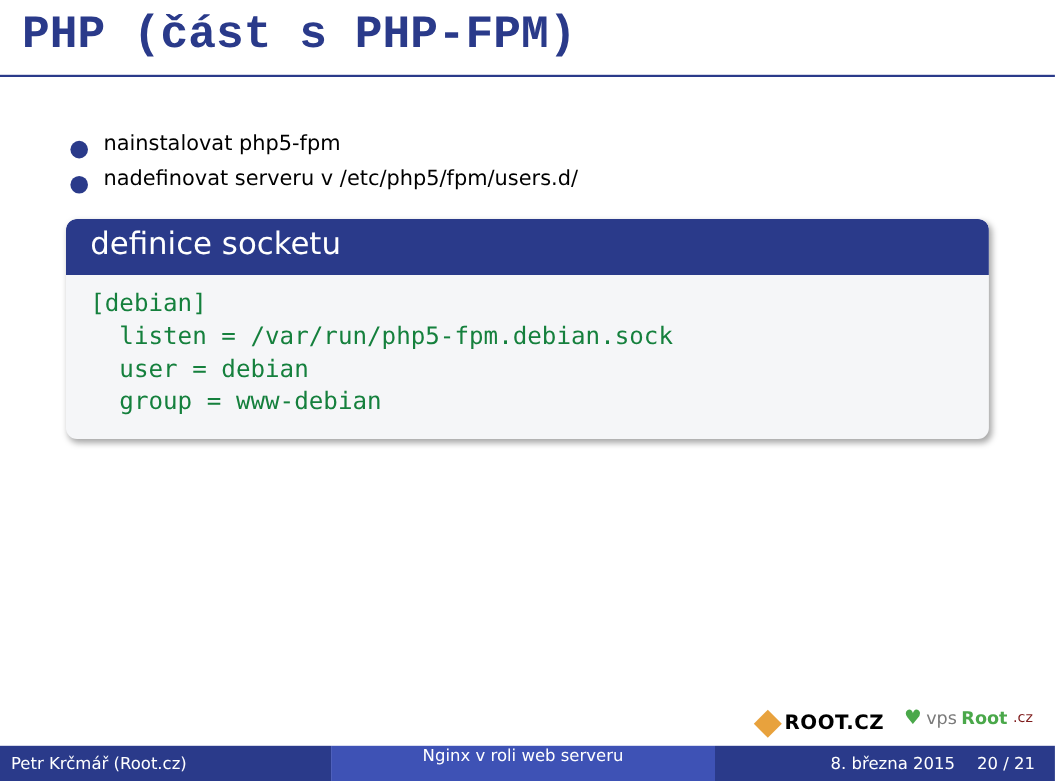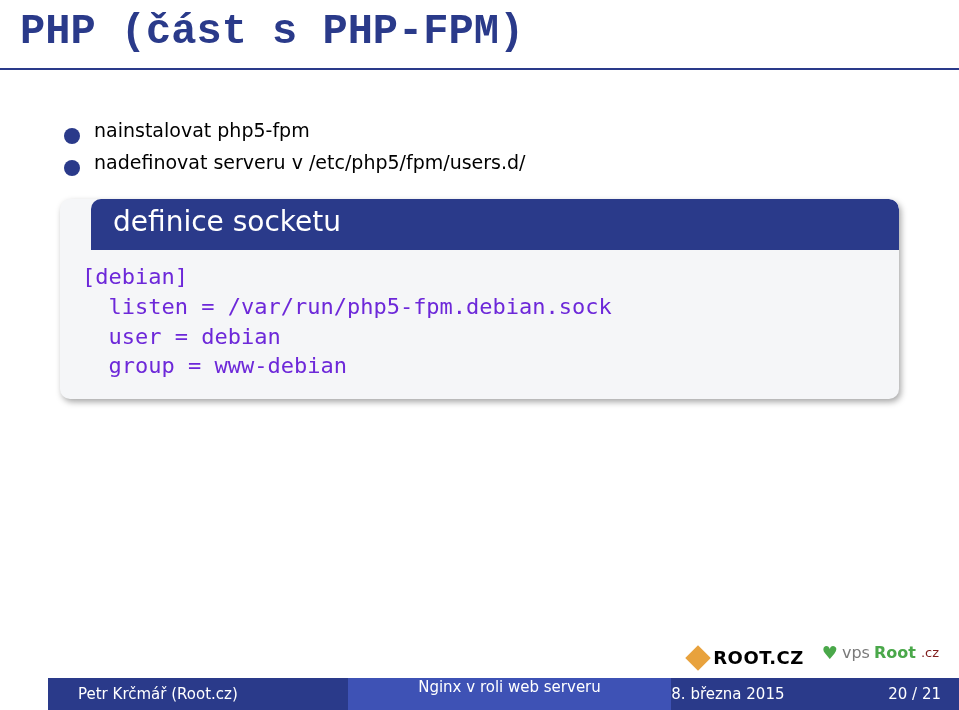--- a/index.html
+++ b/index.html
@@ -59,61 +59,59 @@
       background: #f5f6f8;
     }
     .code-header {
       background: #2a3a8a;
       color: #fff;
       font-size: 28px;
       padding: 6px 22px 12px 22px;
       border-top-left-radius: 10px;
       border-top-right-radius: 10px;
       position: relative;
-      margin-left: 31px;
     }
     .code-body {
       padding: 12px 22px 18px 22px;
       font-family: "DejaVu Sans Mono", "Liberation Mono", Consolas, monospace;
       font-size: 22px;
-      color: #6d28d9;
+      color: #15803d;
       white-space: pre;
       line-height: 1.35;
     }
     .footer {
       position: absolute;
       bottom: 0;
       left: 0;
       right: 0;
       height: 32px;
       display: flex;
       font-size: 15px;
       color: #fff;
     }
     .footer-left {
       flex: 1;
       background: #2a3a8a;
       display: flex;
       align-items: center;
-      padding-left: 30px;
-      margin-left: 48px;
+      padding-left: 10px;
     }
     .footer-center {
       flex: 1.2;
       background: #3e52b5;
       display: flex;
       align-items: flex-start;
       justify-content: center;
     }
     .footer-right {
       flex: 1;
       background: #2a3a8a;
       display: flex;
       align-items: center;
-      justify-content: space-between;
+      justify-content: flex-end;
       padding-right: 18px;
       gap: 20px;
     }
     .logos {
       position: absolute;
       bottom: 42px;
       right: 20px;
       display: flex;
       align-items: center;
       gap: 18px;

